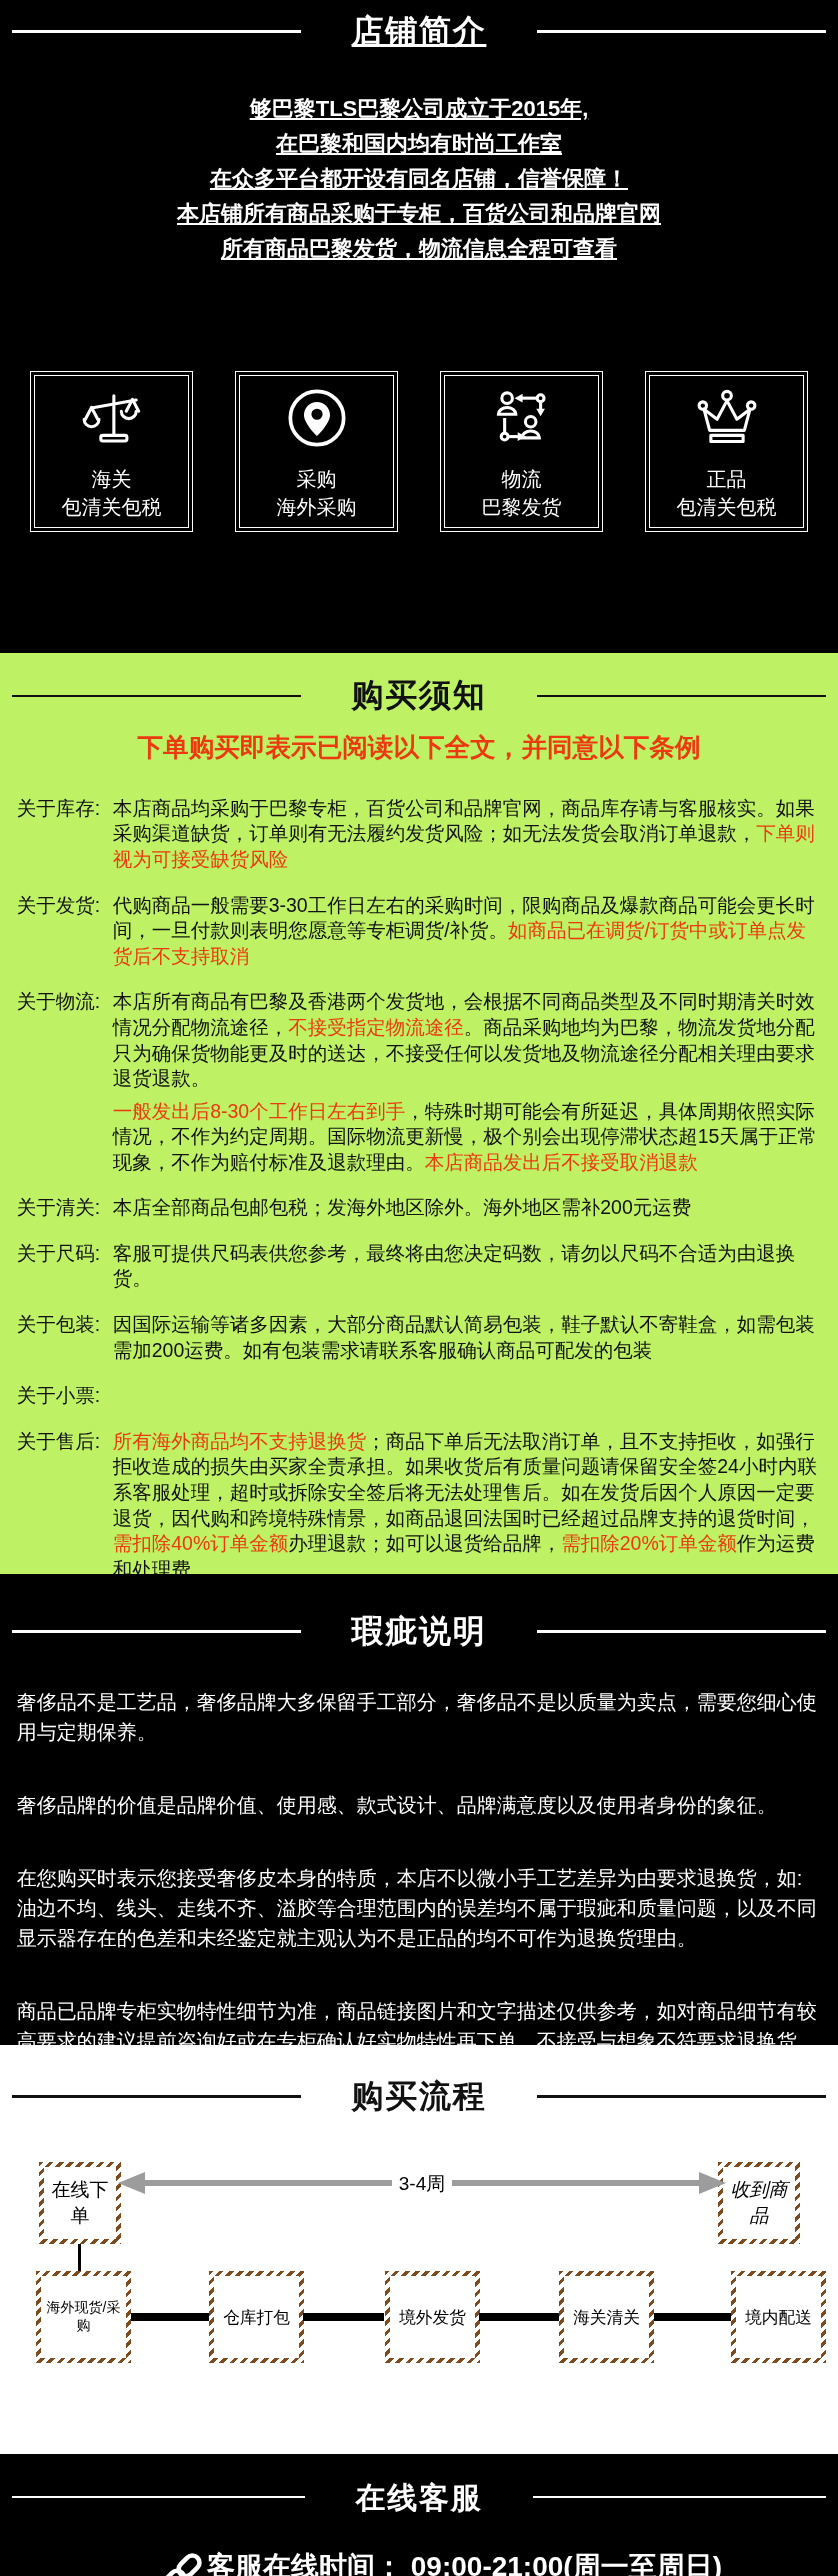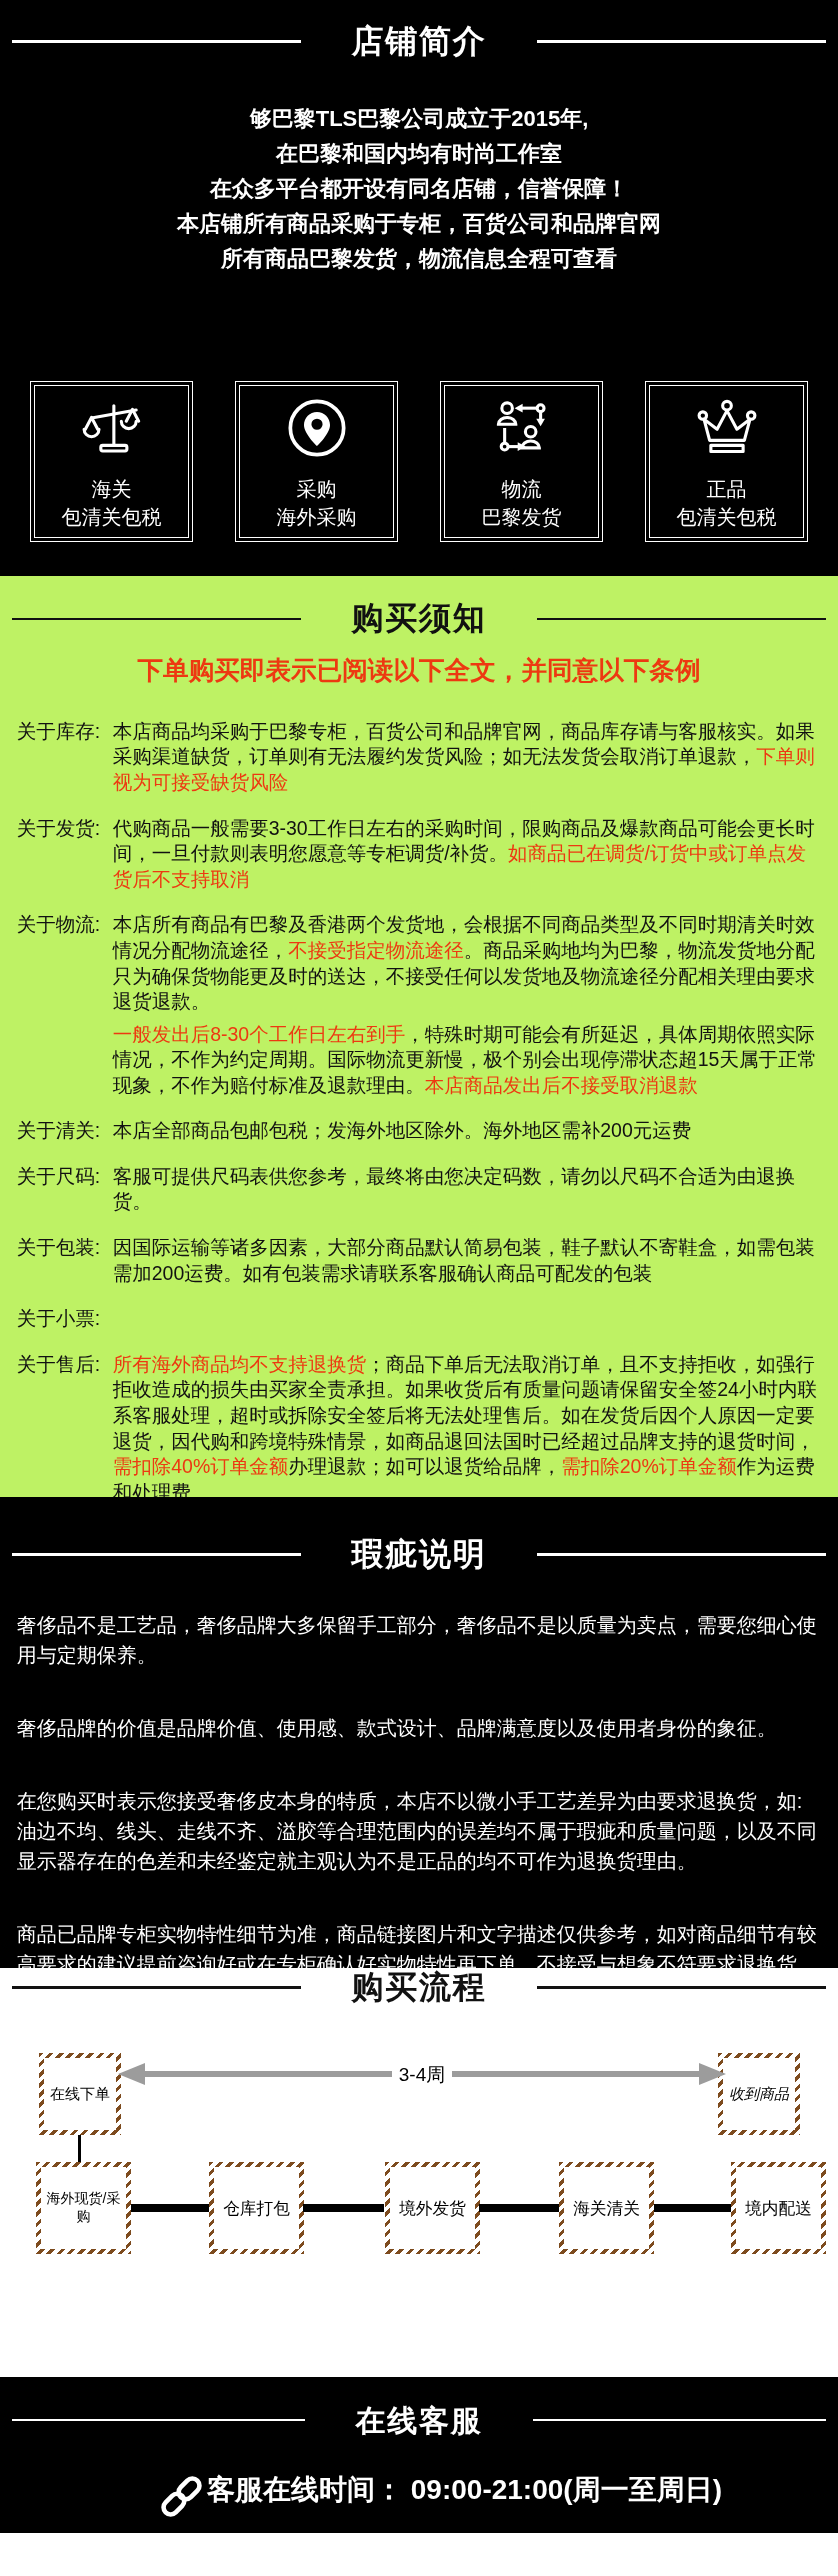--- a/index.html
+++ b/index.html
@@ -9,48 +9,48 @@
     font-family:"Liberation Sans","DejaVu Sans",sans-serif;
     color:#111;
   }
   .sec{box-sizing:border-box;overflow:hidden;width:838px;}
   .dark{background:#000;color:#fff;}
   
   .sec-title{display:flex;align-items:center;gap:51px;padding:0 12.2px;}
   .sec-title .line{flex:1;height:2.2px;background:currentColor;}
   .sec-title .t{font-size:32px;font-weight:bold;letter-spacing:1.7px;white-space:nowrap;line-height:39px;}
   
-  .sec-intro{height:576px;padding-top:22px;}
+  .sec-intro{height:653px;padding-top:12px;text-decoration:underline;}
   .intro-text{margin-top:40px;text-align:center;font-size:22px;line-height:35px;font-weight:bold;}
   .features{display:flex;justify-content:space-between;padding:0 30px;margin-top:105px;}
   .fbox{width:163px;height:161px;border:1.7px solid #fff;position:relative;box-sizing:border-box;}
   .fbox::after{content:"";position:absolute;inset:3.3px;border:0.6px solid #fff;pointer-events:none;}
   .fbox svg{position:absolute;top:14.5px;left:50%;transform:translateX(-50%);}
   .flabel{position:absolute;bottom:10px;left:0;right:0;font-size:20px;line-height:28px;text-align:center;}
   
   .sec-notice{height:921px;padding-top:23.4px;background:#bef264;}
   .agreement{margin-top:14.5px;text-align:center;font-size:25.6px;font-weight:bold;}
   .red{color:#ed3911;}
   .terms{margin:31px 16.7px 0 16.7px;font-size:19.5px;line-height:25.6px;}
   .term{display:flex;margin-bottom:20px;}
   .term-label{flex:0 0 96px;white-space:nowrap;}
   .term-body{flex:1;}
   .term-p + .term-p{margin-top:6.7px;}
   
   .sec-defect{height:471px;padding-top:38px;}
   .defect-text{margin:36px 16.7px 0 16.7px;font-size:20px;line-height:30px;}
   .defect-text p{margin:0 0 43px 0;}
   
-  .sec-flow{height:409px;background:#fff;}
+  .sec-flow{height:409px;padding-top:32px;background:#fff;}
   .flow{position:relative;height:206px;margin-top:46px;font-size:16.7px;color:#000;}
   .stripebox{position:absolute;background:repeating-linear-gradient(135deg,#7d4b1e 0 3.3px,#ffffff 3.3px 7.2px);padding:5px;box-sizing:border-box;display:flex;}
   .stripebox .in{flex:1;background:#fff;display:flex;align-items:center;justify-content:center;text-align:center;}
   .fb-start{left:39px;top:0;width:82px;height:82px;}
   .fb-end{left:718px;top:0;width:82px;height:82px;font-style:italic;}
-  .fb-start .in,.fb-end .in{font-size:15px;}
+  .fb-start .in,.fb-end .in{font-size:19px;}
   .step{top:109px;height:92px;width:95px;}
   .s1{left:36px;}  .s1 .in{font-size:14px;}
   .s2{left:209px;}
   .s3{left:385px;}
   .s4{left:559px;}
   .s5{left:731px;}
   .conn{position:absolute;top:151px;height:7.8px;background:#000;}
   .c1{left:131px;width:78px;} .c2{left:303px;width:81px;}
   .c3{left:479px;width:80px;} .c4{left:654px;width:77px;}
   .vline{position:absolute;left:78px;top:82px;width:2.8px;height:33px;background:#000;}

